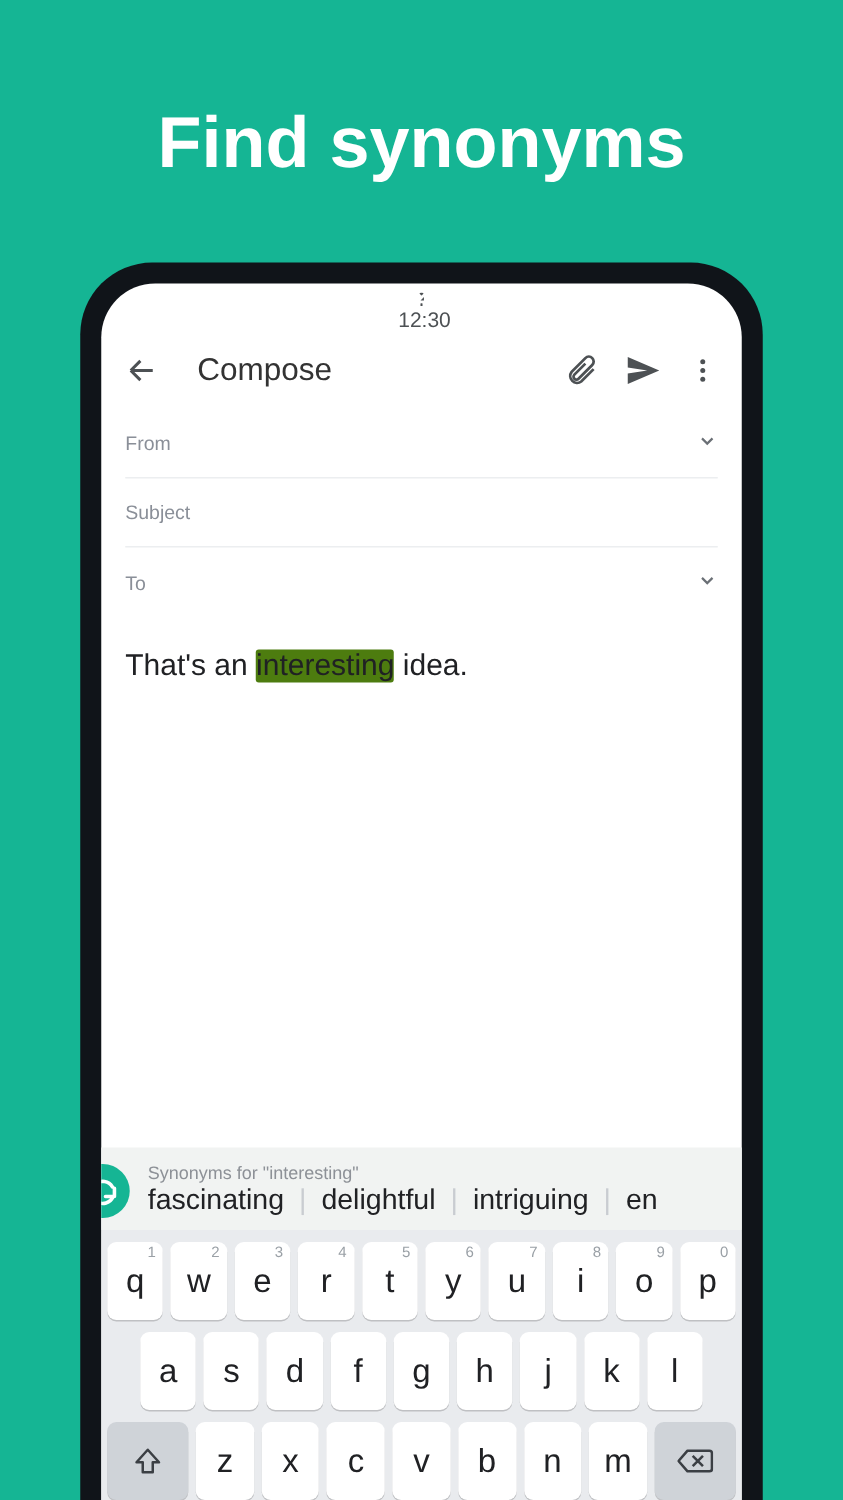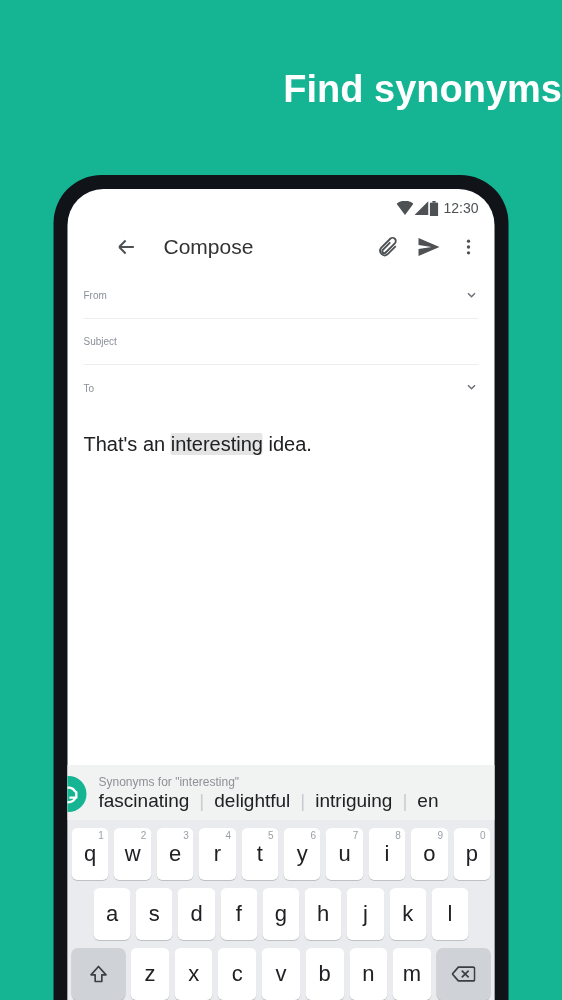--- a/index.html
+++ b/index.html
@@ -4,23 +4,23 @@
 <style>
 * { margin: 0; padding: 0; box-sizing: border-box; }
 body {
   width: 562px;
   height: 1000px;
   background: #15b594;
   font-family: -apple-system, "Helvetica Neue", Arial, sans-serif;
   overflow: hidden;
 }
 .promo-title {
-  text-align: right;
+  text-align: center;
   color: #fff;
-  font-size: 38px;
+  font-size: 48px;
   font-weight: 700;
   margin-top: 68px;
 }
 .phone {
   position: absolute;
   left: 50%;
   transform: translateX(-50%);
   top: 175px;
   width: 455px;
   height: 900px;
@@ -38,60 +38,60 @@
 }
 .status-bar {
   height: 32px;
   display: flex;
   justify-content: flex-end;
   align-items: center;
   padding: 6px 16px 0;
   gap: 1px;
   color: #4d5154;
   font-size: 14px;
+  flex-direction: column;
 }
 .status-bar .time { margin-left: 4px; }
 
 .topbar {
   display: flex;
   align-items: center;
   height: 52px;
   padding: 0 16px;
   gap: 18px;
   color: #4d5154;
-  margin-left: 32px;
 }
 .topbar .title {
   flex: 1;
   font-size: 21px;
   color: #333;
   margin-left: 8px;
 }
 .topbar svg { display: block; }
 
 .fields { padding: 0 16px; }
 .field-row {
   display: flex;
   justify-content: space-between;
   align-items: center;
   height: 46px;
   border-bottom: 1px solid #eceef0;
   color: #8a8f98;
-  font-size: 10px;
+  font-size: 13px;
 }
 .field-row:last-child { border-bottom: none; }
 .chev { color: #6b7076; }
 
 .body-text {
   padding: 22px 16px;
   font-size: 20px;
   color: #202124;
 }
 .body-text .hl {
-  background: #e5e5e5;
+  background: #4d7c0f;
   border-radius: 2px;
 }
 
 
 .pill-wrap {
   position: absolute;
   left: -27px; right: -27px;
   bottom: 241px;
   display: flex;
 }

